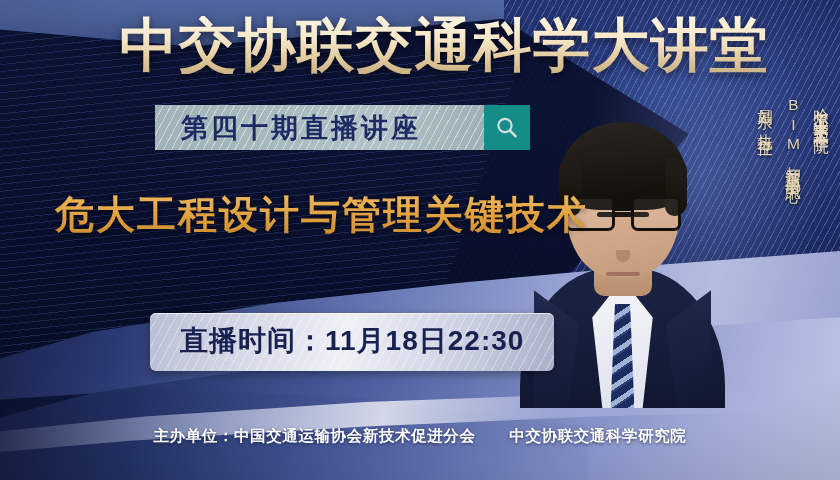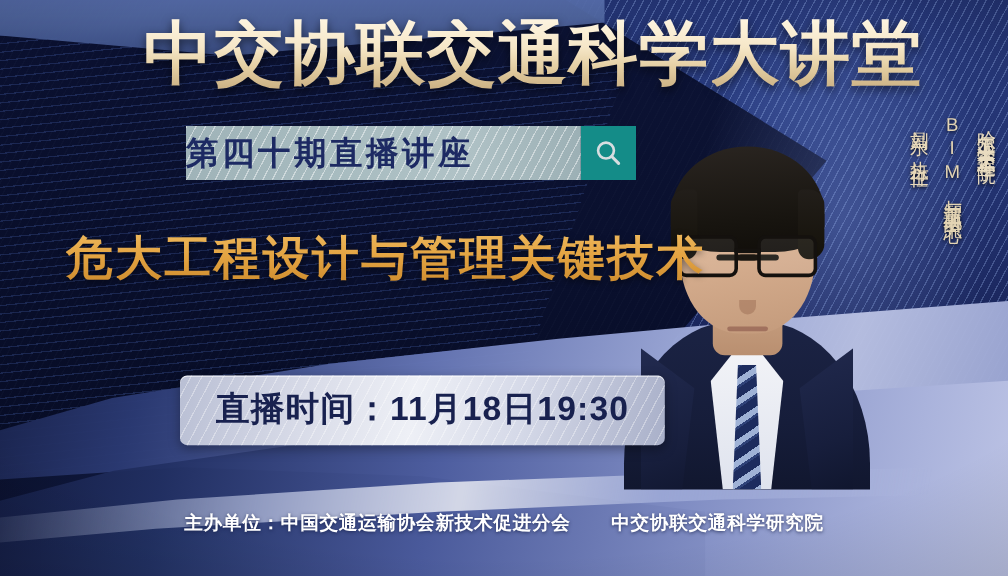--- a/index.html
+++ b/index.html
@@ -124,20 +124,21 @@
   }
   .subbar-body::after{
     content:"";position:absolute;inset:0;
     background-image:repeating-linear-gradient(118deg,
       rgba(255,255,255,.45) 0px, rgba(255,255,255,.45) 1px,
       rgba(255,255,255,0) 1px, rgba(255,255,255,0) 7px);
     pointer-events:none;
   }
   .subbar-text{
     position:relative;z-index:2;
+    padding-left:26px;
     font-size:27px;font-weight:bold;letter-spacing:3px;
     color:#1d2a63;
   }
   .subbar-icon{
     width:46px;
     background:#148c88;
     display:flex;align-items:center;justify-content:center;
   }
   .subbar-icon svg{display:block;}
 
@@ -347,21 +348,21 @@
       <svg width="26" height="26" viewBox="0 0 26 26" aria-hidden="true">
         <circle cx="11" cy="10.5" r="6.6" fill="none" stroke="#d7dde0" stroke-width="2.2"></circle>
         <line x1="15.8" y1="15.4" x2="21.5" y2="21.2" stroke="#d7dde0" stroke-width="2.6" stroke-linecap="round"></line>
       </svg>
     </div>
   </div>
 
   <div class="headline">危大工程设计与管理关键技术</div>
 
   <div class="timepill">
-    <span>直播时间：11月18日19:30</span>
+    <span>直播时间：11月18日22:30</span>
   </div>
 
   <div class="vcols">
     <div class="vcol c-person"><span>刘昌永</span><span>　</span><span>执行主任</span></div>
     <div class="vcol c-center">BIM与智慧工地研究中心</div>
     <div class="vcol c-org">哈尔滨工业大学土木工程学院</div>
   </div>
 
   <div class="footer">
     <span>主办单位：中国交通运输协会新技术促进分会</span>

